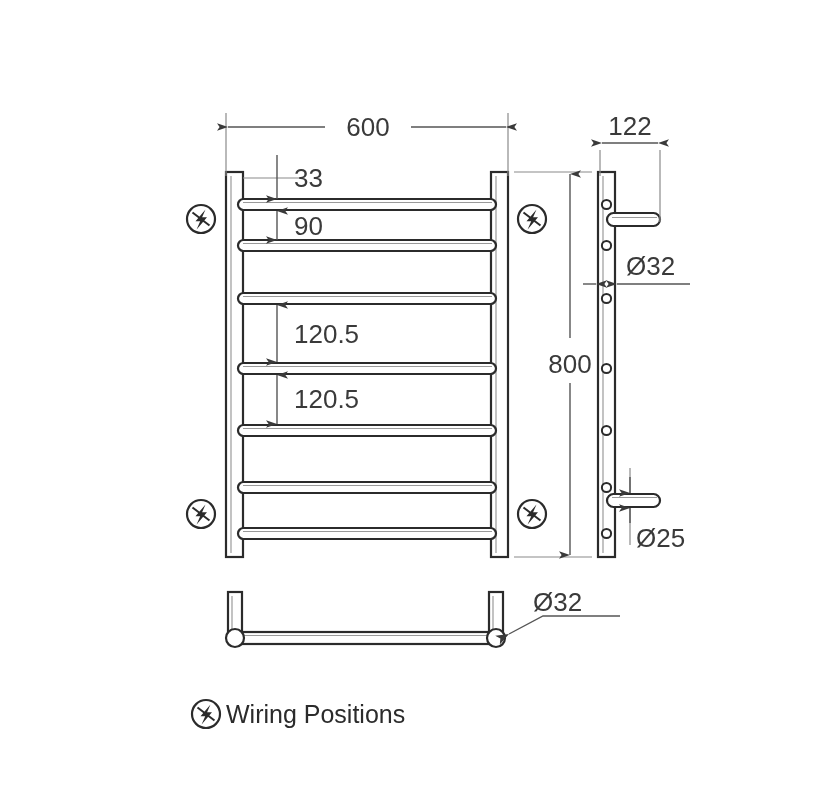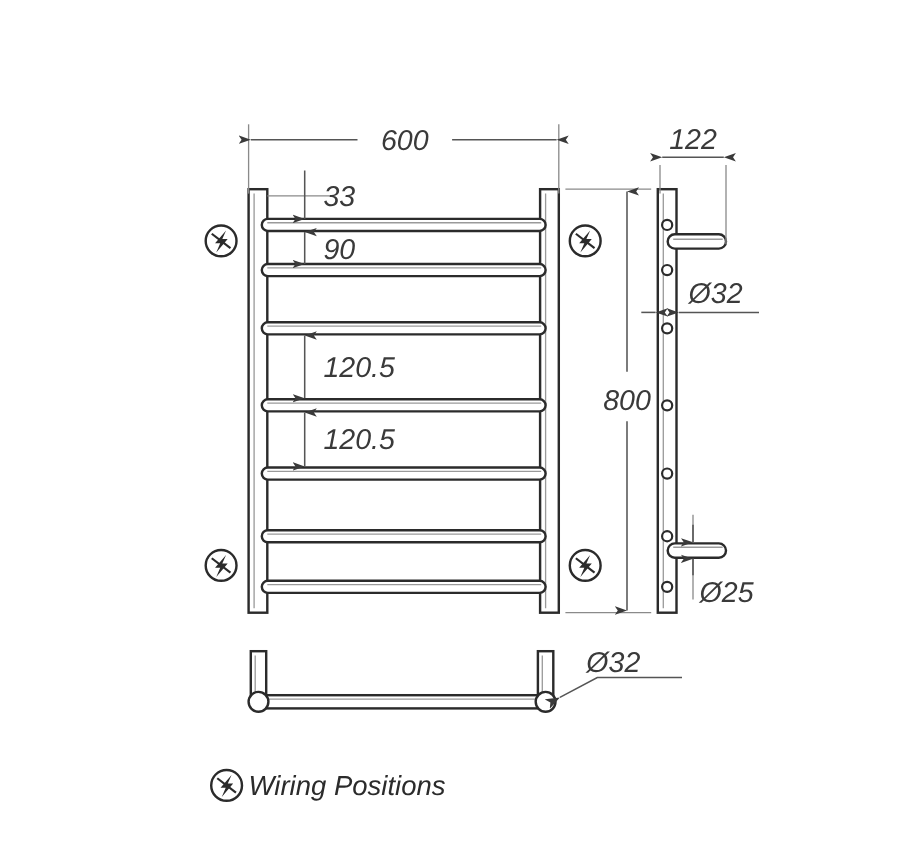--- a/index.html
+++ b/index.html
@@ -14,21 +14,20 @@
     color: #2b2b2b;
     position: relative;
     overflow: hidden;
   }
   #drawing-root {
     position: absolute;
     left: 0;
     top: 0;
     width: 772px;
     height: 786px;
-    font-style: italic;
   }
   svg.dwg {
     display: block;
     width: 826px;
     height: 786px;
   }
   .dim-text {
     font-family: "Liberation Sans", sans-serif;
     fill: #3a3a3a;
     font-size: 26px;

